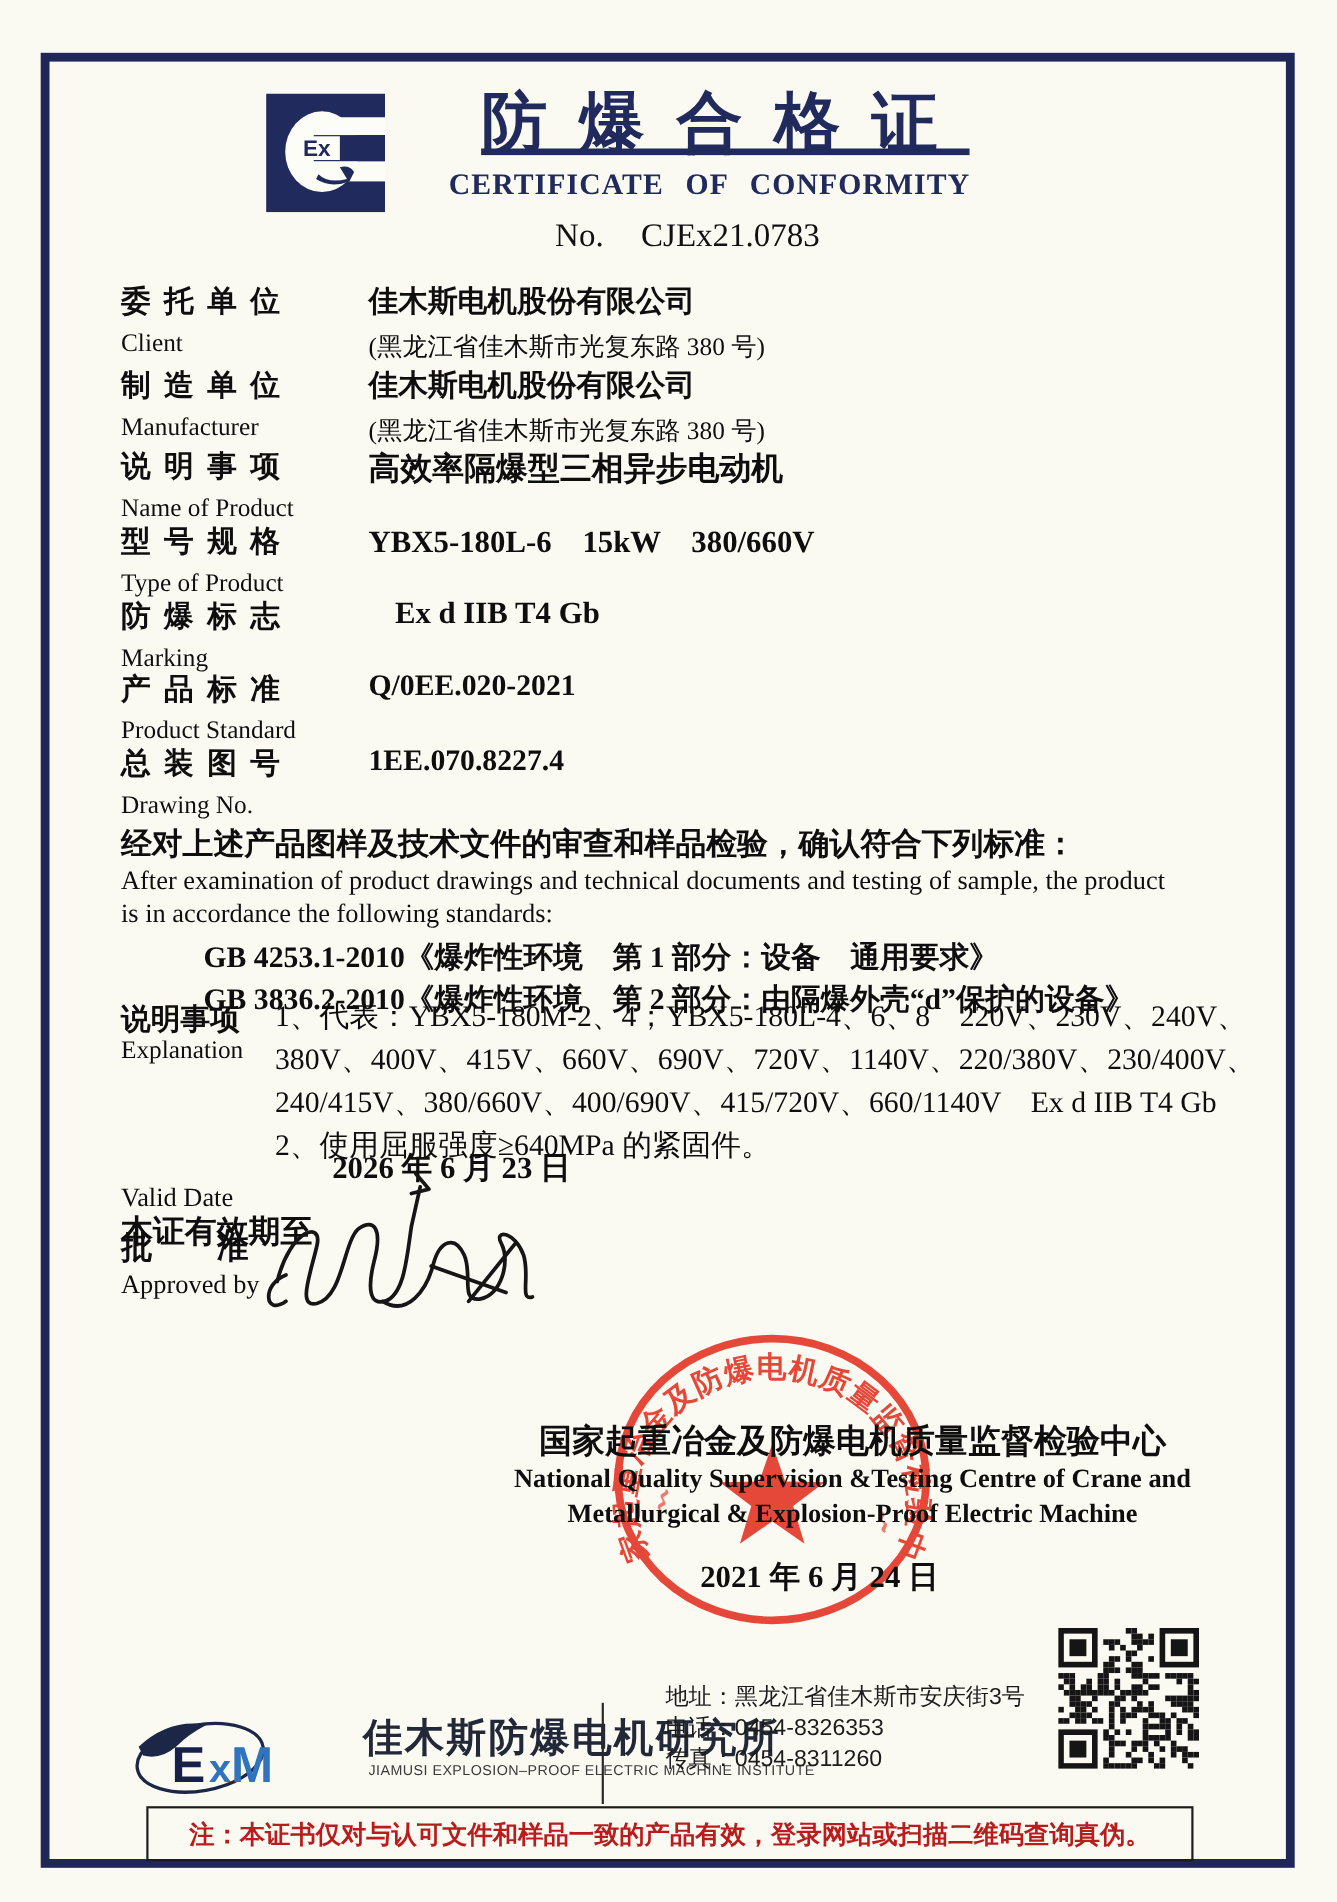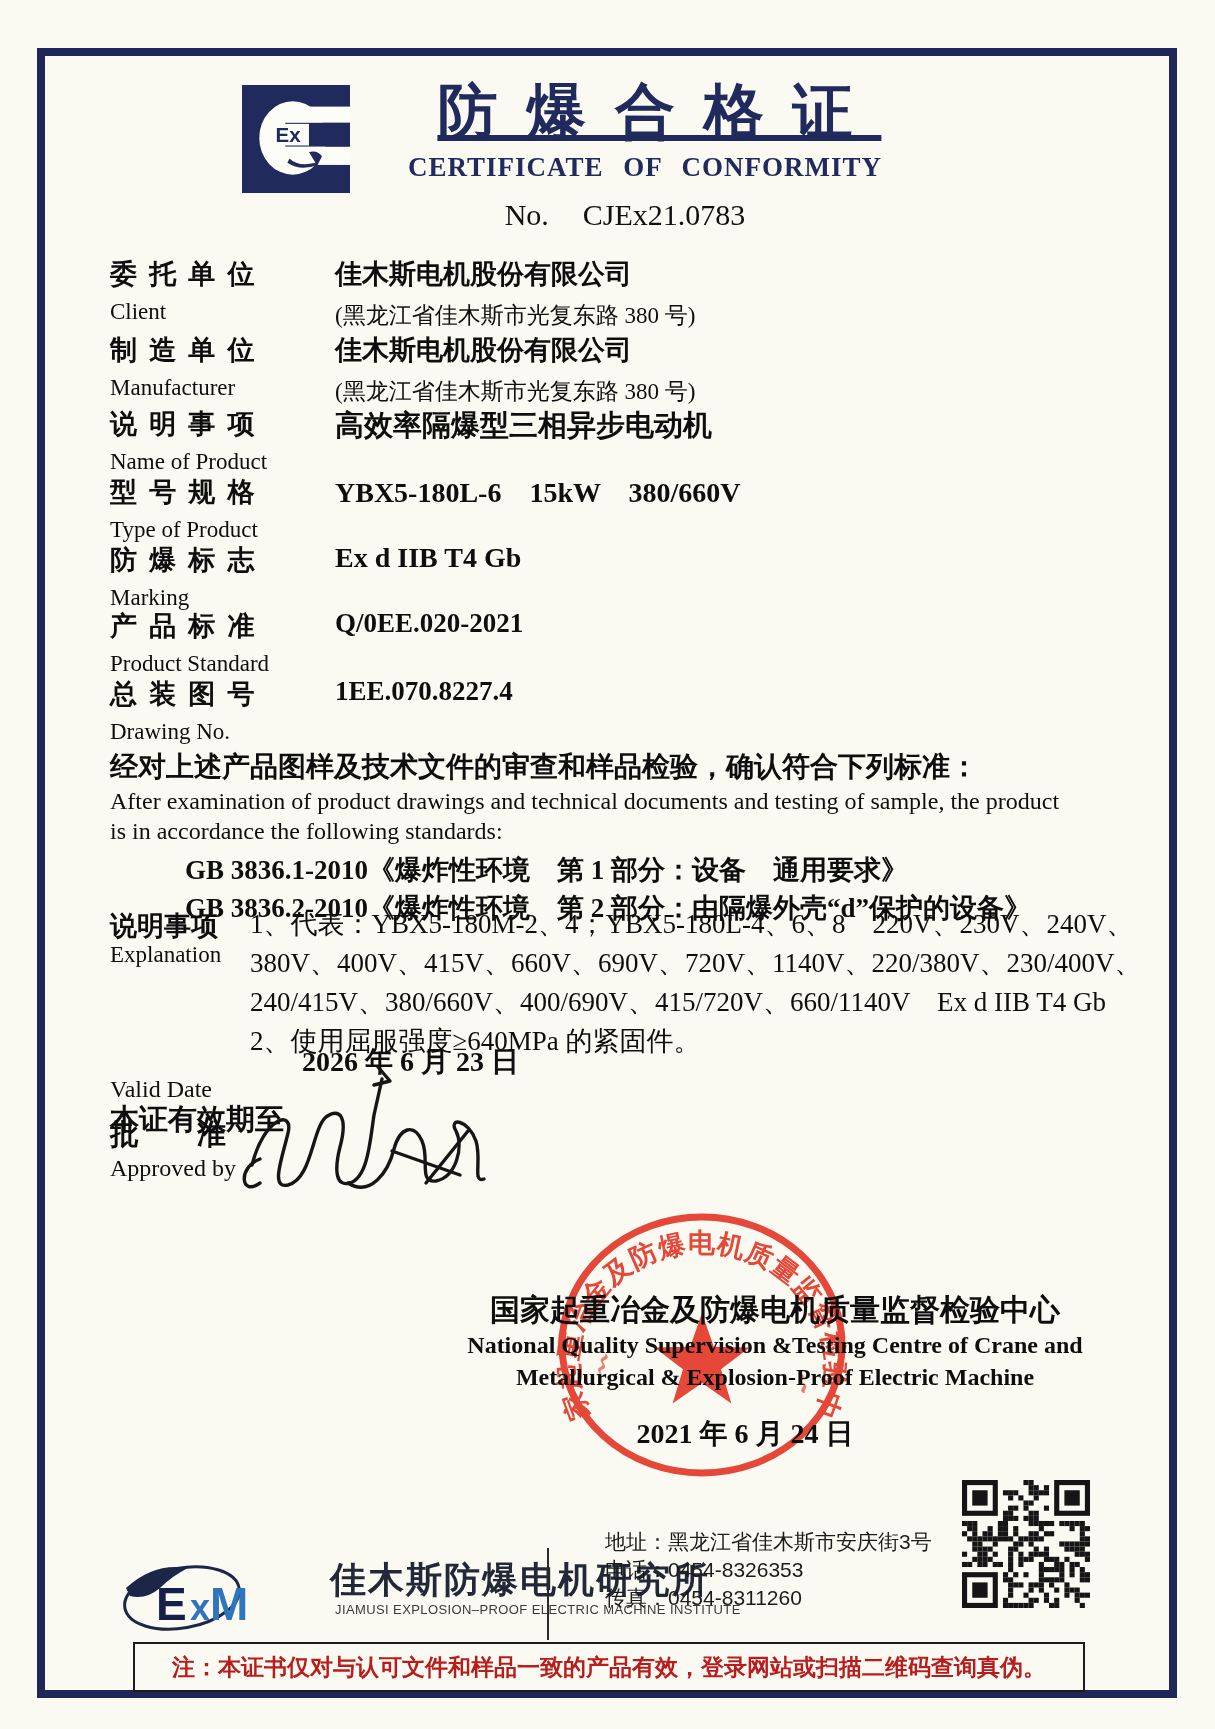--- a/index.html
+++ b/index.html
@@ -102,21 +102,21 @@
     <div class="values">
         <div class="val" style="font-size:28px;">YBX5-180L-6　15kW　380/660V</div>
       </div>
   </div>
   <div class="row" style="top:542px;">
     <div class="labels">
         <div class="zh-label">防爆标志</div>
       <div class="en-label" style="margin-top:7px;">Marking</div>
       </div>
     <div class="values">
-        <div class="val" style="font-size:28px;">Ex d IIB T4 Gb</div>
+        <div class="val" style="font-size:28px;margin-left:24px;">Ex d IIB T4 Gb</div>
       </div>
   </div>
   <div class="row" style="top:608px;">
     <div class="labels">
         <div class="zh-label">产品标准</div>
       <div class="en-label" style="margin-top:7px;">Product Standard</div>
       </div>
     <div class="values">
         <div class="val">Q/0EE.020-2021</div>
       </div>
@@ -127,21 +127,21 @@
       <div class="en-label" style="margin-top:7px;">Drawing No.</div>
       </div>
     <div class="values">
         <div class="val">1EE.070.8227.4</div>
       </div>
   </div>
 
   <div class="abs stmt-en" style="left:110px;top:788px;">After examination of product drawings and technical documents and testing of sample, the product</div>
   <div class="abs stmt-cn" style="left:110px;top:748px;">经对上述产品图样及技术文件的审查和样品检验，确认符合下列标准：</div>
   <div class="abs stmt-en" style="left:110px;top:818px;">is in accordance the following standards:</div>
-  <div class="abs std-line" style="left:185px;top:852px;">GB 3836.1-2010《爆炸性环境　第 1 部分：设备　通用要求》</div>
+  <div class="abs std-line" style="left:185px;top:852px;">GB 4253.1-2010《爆炸性环境　第 1 部分：设备　通用要求》</div>
   <div class="abs std-line" style="left:185px;top:890px;">GB 3836.2-2010《爆炸性环境　第 2 部分：由隔爆外壳“d”保护的设备》</div>
 
   <div class="abs zh-label" style="left:110px;top:908px;letter-spacing:0;">说明事项</div>
   <div class="abs en-label" style="left:110px;top:942px;">Explanation</div>
   <div class="abs" style="left:250px;top:906px;">
     <div class="exp-line">1、代表：YBX5-180M-2、4；YBX5-180L-4、6、8　220V、230V、240V、</div>
     <div class="exp-line">380V、400V、415V、660V、690V、720V、1140V、220/380V、230/400V、</div>
     <div class="exp-line">240/415V、380/660V、400/690V、415/720V、660/1140V　Ex d IIB T4 Gb</div>
     <div class="exp-line">2、使用屈服强度≥640MPa 的紧固件。</div>
   </div>

